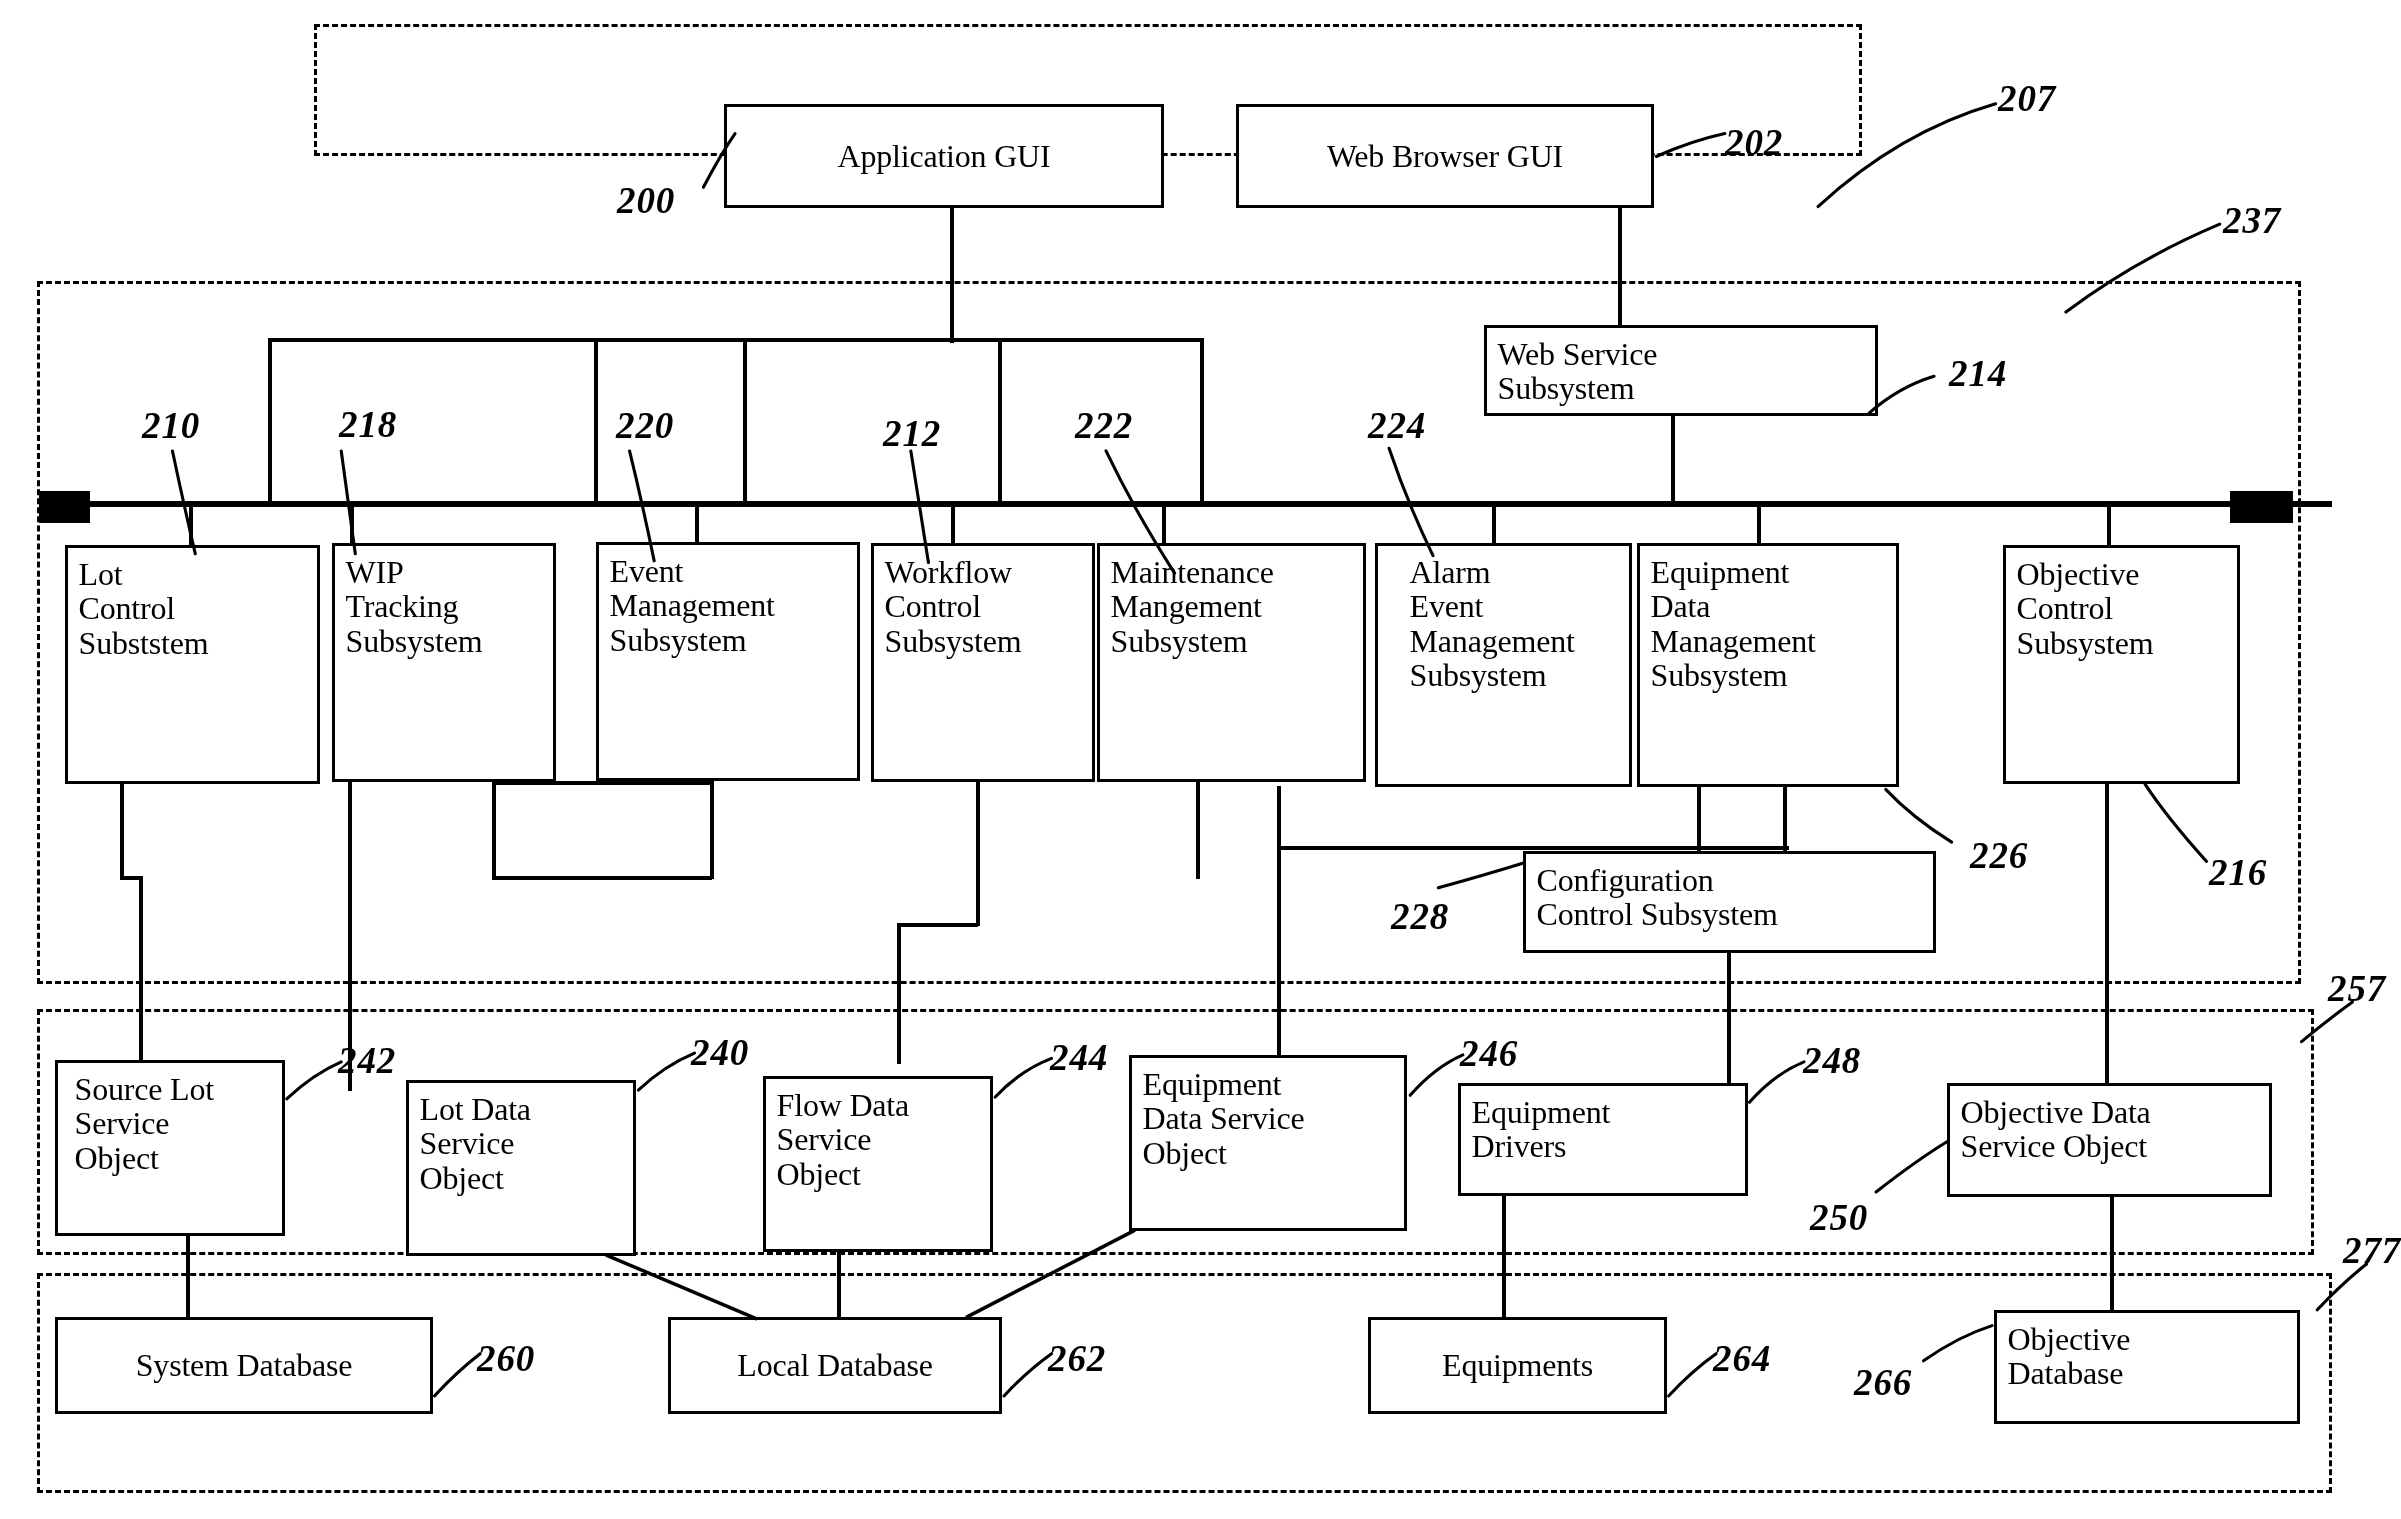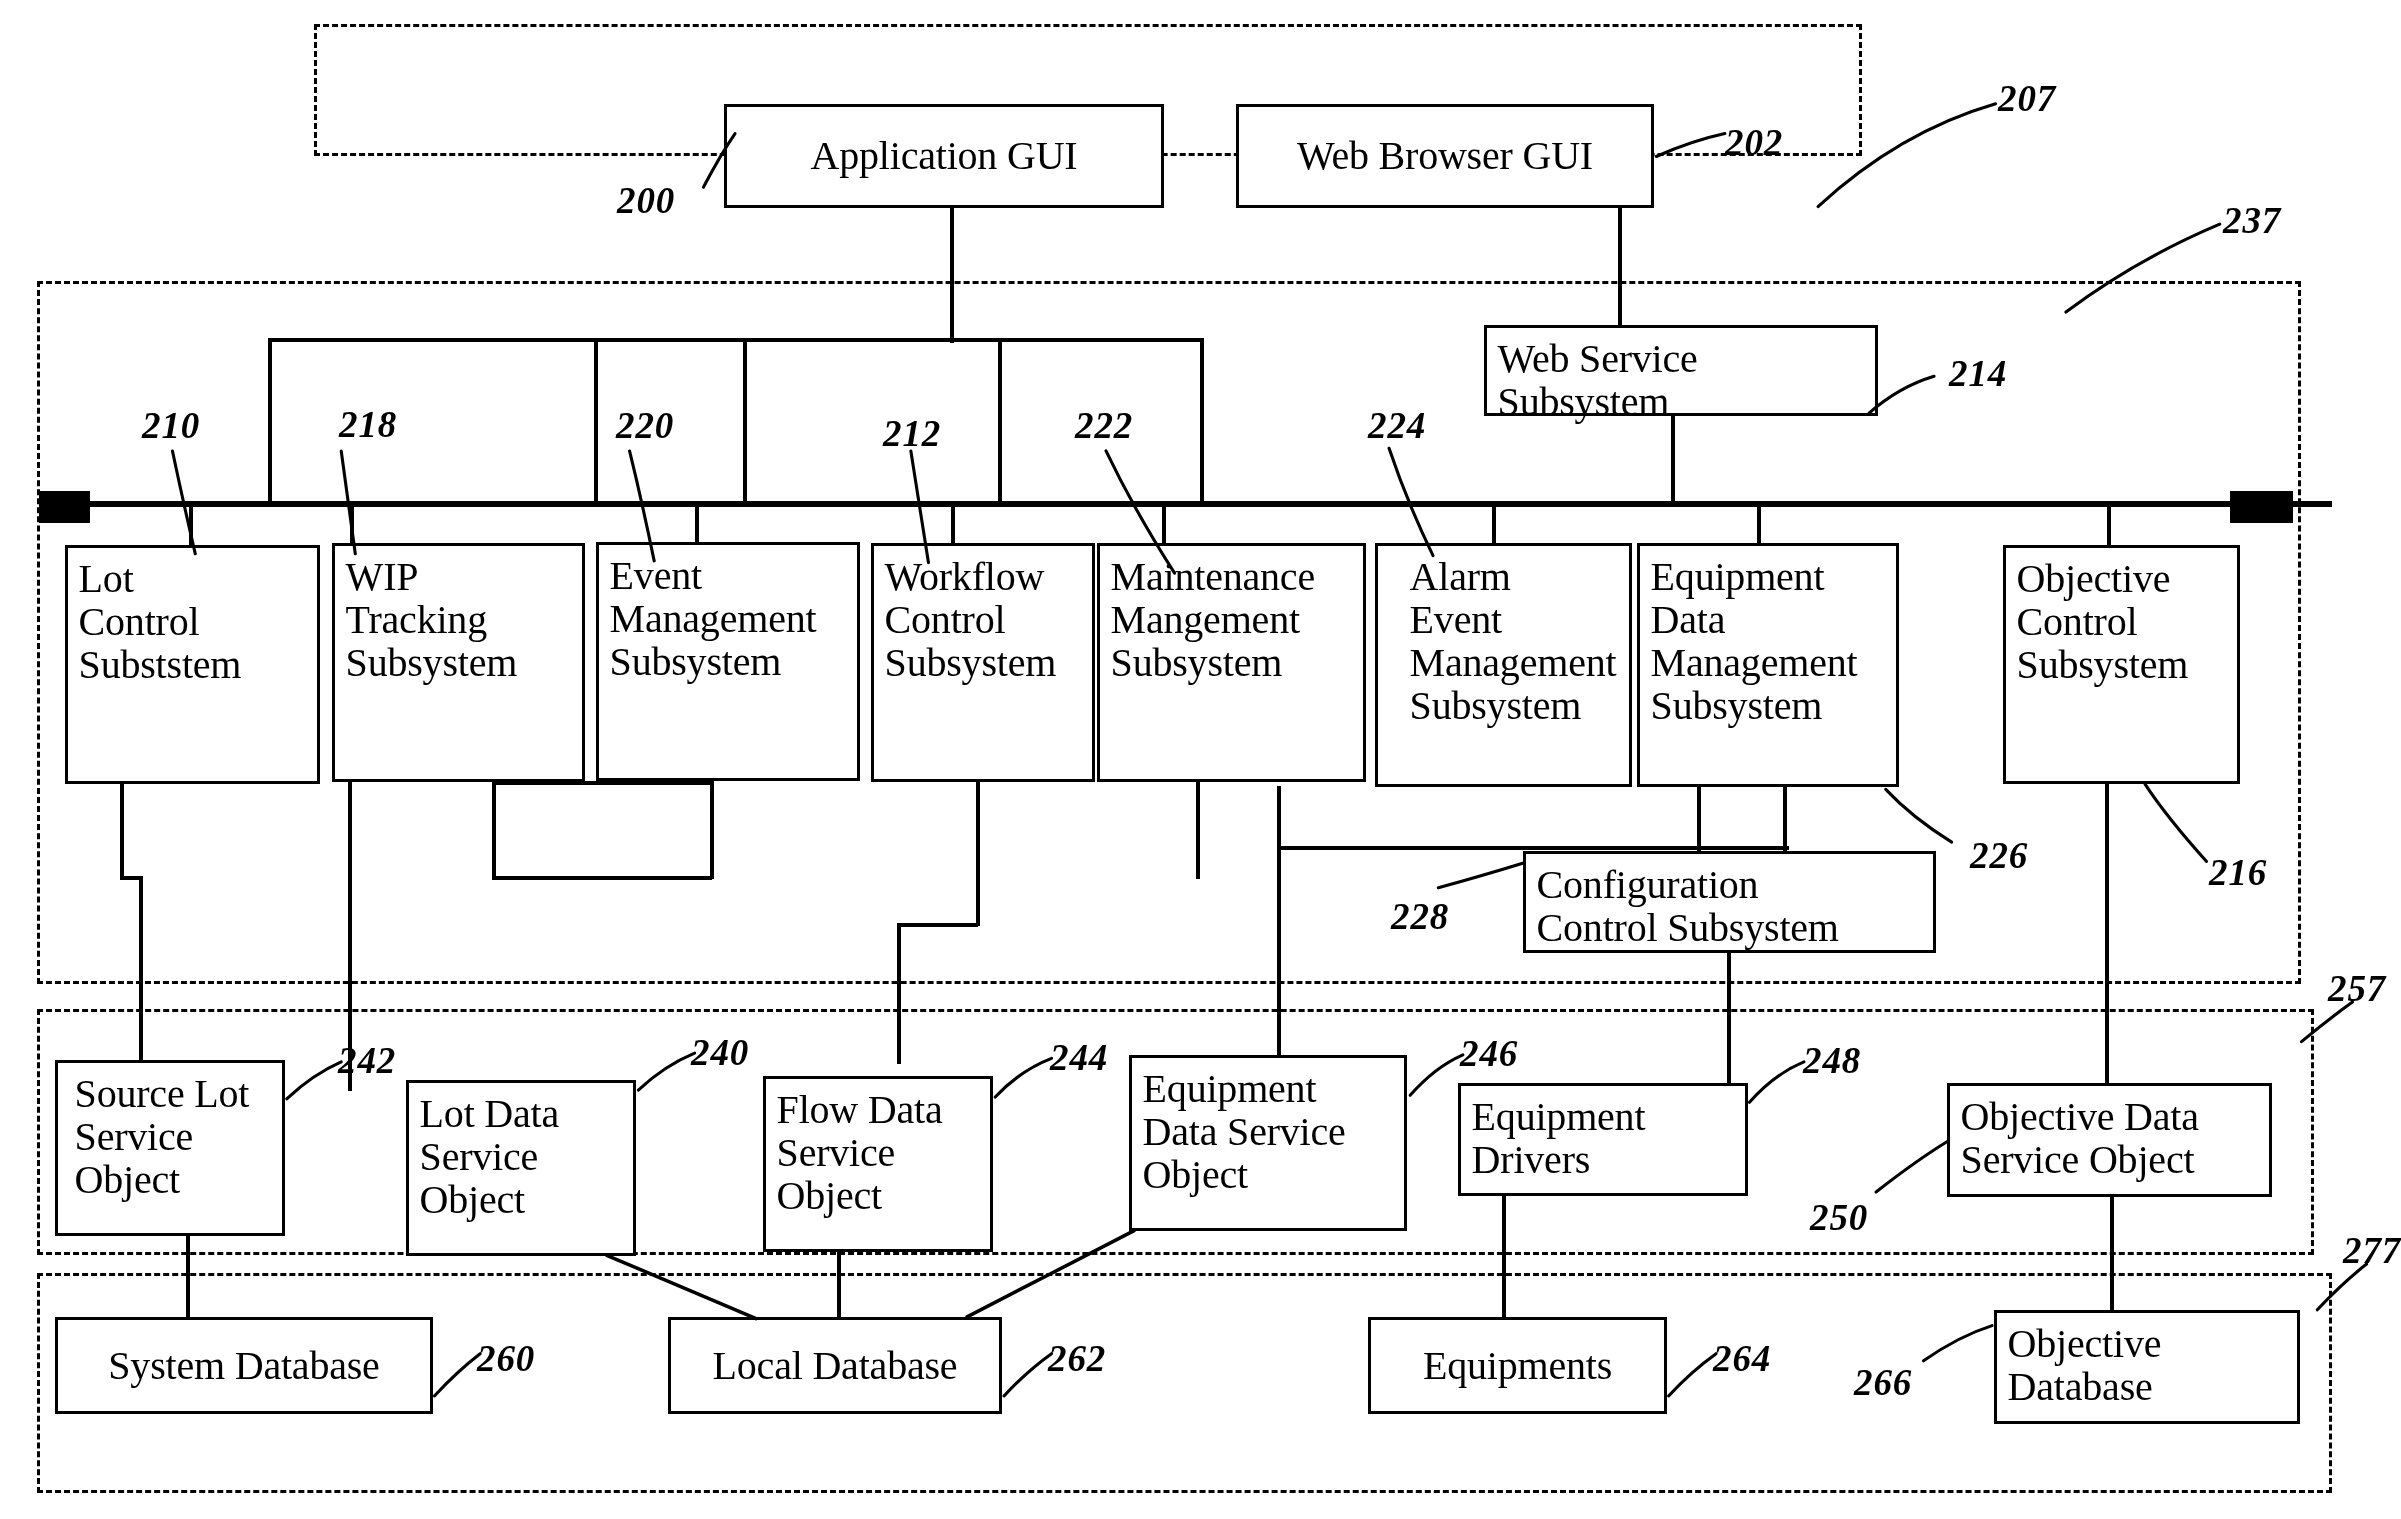--- a/index.html
+++ b/index.html
@@ -21,21 +21,21 @@
     position: absolute;
     border: 3.5px solid #000;
     background: #fff;
     box-sizing: border-box;
     display: flex;
     align-items: flex-start;
     justify-content: flex-start;
     z-index: 30;
   }
   .box .lbl {
-    font-size: 40px;
+    font-size: 32px;
     line-height: 1.08;
     padding: 8.8px 0 0 10.6px;
     white-space: pre-line;
     letter-spacing: -0.2px;
   }
   .box.center .lbl {
     padding: 0 8.8px;
   }
   .box.center {
     align-items: center;
@@ -142,21 +142,21 @@
     <div class="lbl">Web Service
 Subsystem</div>
   </div>
 
   <div class="box" style="left:65px; top:545px; width:255px; height:239px;">
     <div class="lbl">Lot
 Control
 Subststem</div>
   </div>
 
-  <div class="box" style="left:332px; top:543px; width:253px; height:239px;">
+  <div class="box" style="left:332px; top:543px; width:224px; height:239px;">
     <div class="lbl">WIP
 Tracking
 Subsystem</div>
   </div>
 
   <div class="box" style="left:596px; top:542px; width:264px; height:239px;">
     <div class="lbl">Event
 Management
 Subsystem</div>
   </div>

